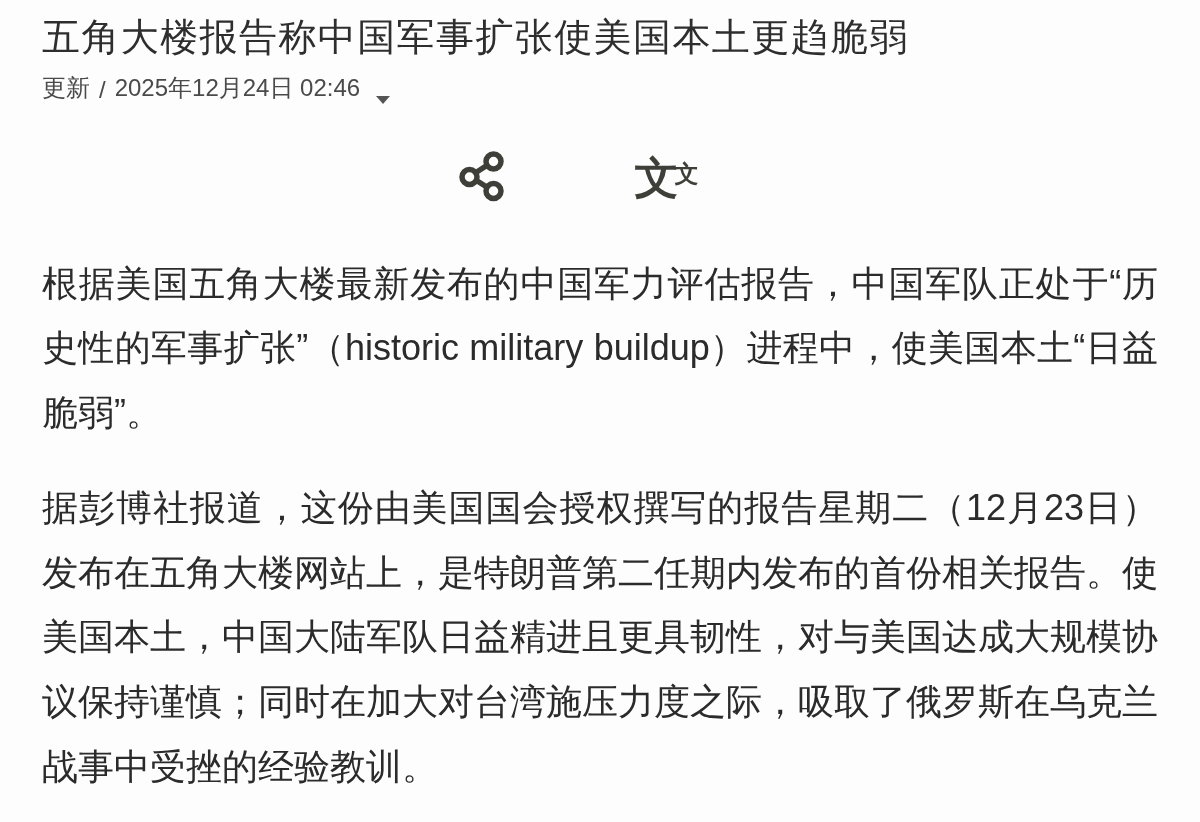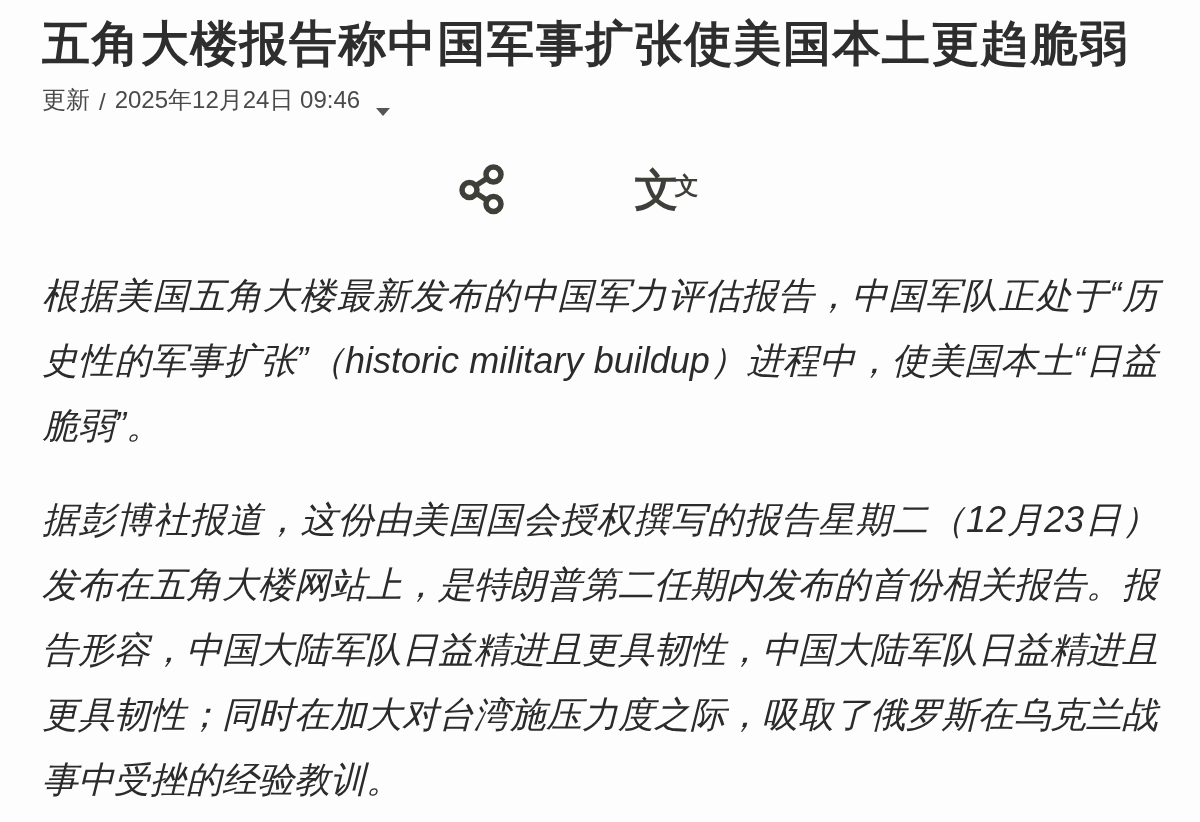--- a/index.html
+++ b/index.html
@@ -21,23 +21,23 @@
     background: var(--background);
     font-family: "Liberation Sans", "DejaVu Sans", sans-serif;
   }
   .page {
     width: 100%;
     height: 100%;
     padding: 0 42px;
   }
   .article-title {
     margin: 14px 0 0 0;
-    font-size: 48px;
+    font-size: 38px;
     line-height: 1.25;
-    font-weight: 700;
+    font-weight: 400;
     letter-spacing: 1.4px;
     color: var(--title);
     white-space: nowrap;
   }
   .article-meta {
     margin-top: 10px;
     display: flex;
     align-items: flex-end;
     font-size: 24px;
     color: var(--meta);
@@ -99,34 +99,33 @@
   }
   .article-body {
     margin-top: 46px;
     font-size: 36px;
     line-height: 1.8;
     color: var(--body);
     text-align: justify;
   }
   .article-body p {
     margin: 0 0 30px 0;
-    font-style: italic;
   }
 </style>
 </head>
 <body>
 
 <div class="page">
 
   <h1 class="article-title">五角大楼报告称中国军事扩张使美国本土更趋脆弱</h1>
 
   <div class="article-meta">
     <span>更新</span>
     <span class="sep">/</span>
-    <span>2025年12月24日 09:46</span>
+    <span>2025年12月24日 02:46</span>
     <button class="meta-chevron-btn">
       <span class="chevron-down"></span>
     </button>
   </div>
 
   <div class="action-row">
     <button class="icon-btn">
       <span>
         <svg width="47" height="52" viewBox="0 0 47 52" fill="none" xmlns="http://www.w3.org/2000/svg">
           <g stroke="#3f3f3a" stroke-width="5.5" fill="none">
@@ -143,16 +142,16 @@
     <button class="icon-btn">
       <span class="convert-glyphs">
         <span class="convert-main">文</span>
         <span class="convert-small">文</span>
       </span>
     </button>
   </div>
 
   <div class="article-body">
     <p>根据美国五角大楼最新发布的中国军力评估报告，中国军队正处于“历史性的军事扩张”（historic military buildup）进程中，使美国本土“日益脆弱”。</p>
-    <p>据彭博社报道，这份由美国国会授权撰写的报告星期二（12月23日）发布在五角大楼网站上，是特朗普第二任期内发布的首份相关报告。报告形容，中国大陆军队日益精进且更具韧性，中国大陆军队日益精进且更具韧性；同时在加大对台湾施压力度之际，吸取了俄罗斯在乌克兰战事中受挫的经验教训。</p>
+    <p>据彭博社报道，这份由美国国会授权撰写的报告星期二（12月23日）发布在五角大楼网站上，是特朗普第二任期内发布的首份相关报告。使美国本土，中国大陆军队日益精进且更具韧性，对与美国达成大规模协议保持谨慎；同时在加大对台湾施压力度之际，吸取了俄罗斯在乌克兰战事中受挫的经验教训。</p>
   </div>
 
 </div>
 
 </body></html>

